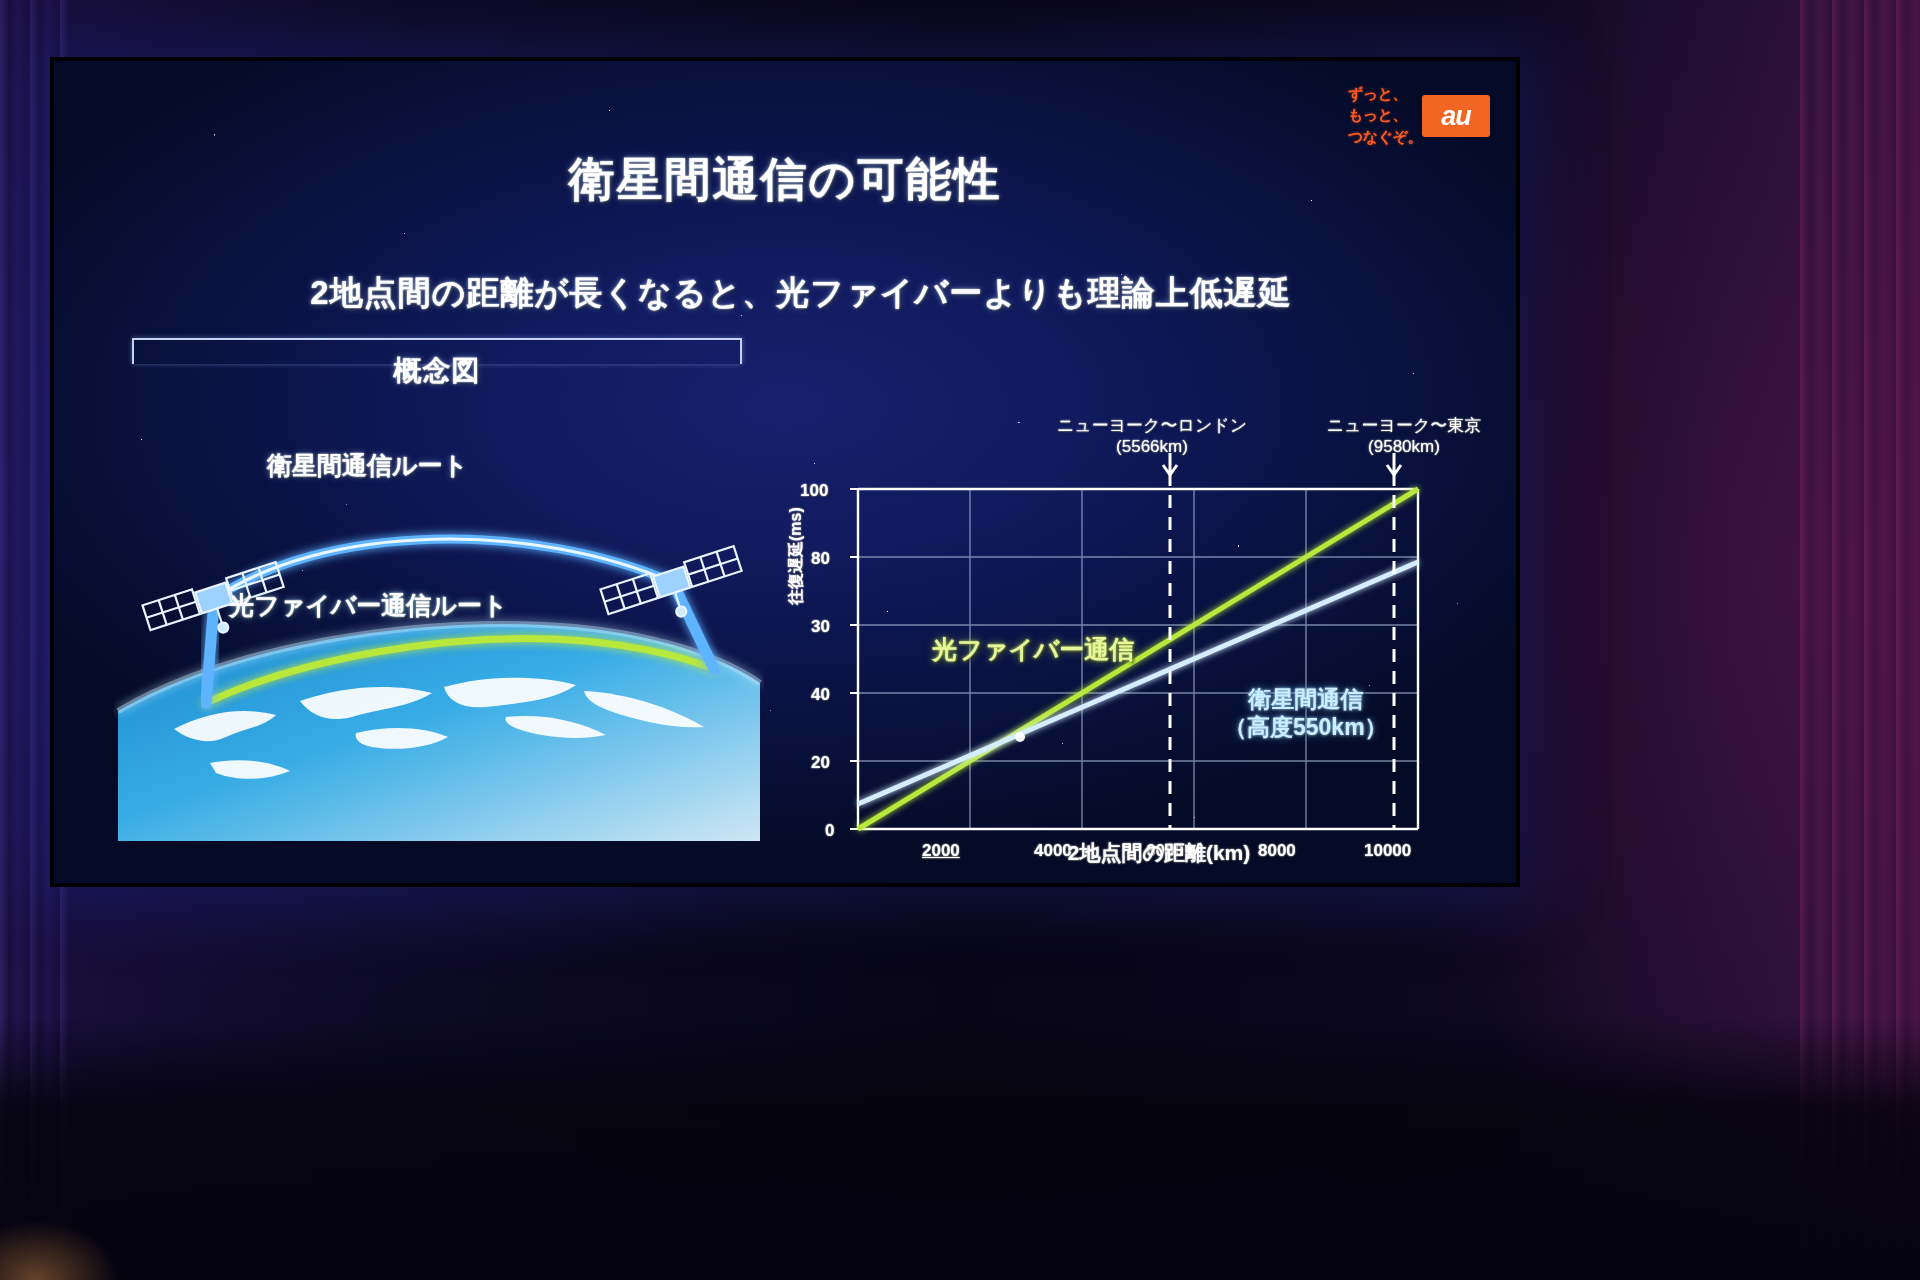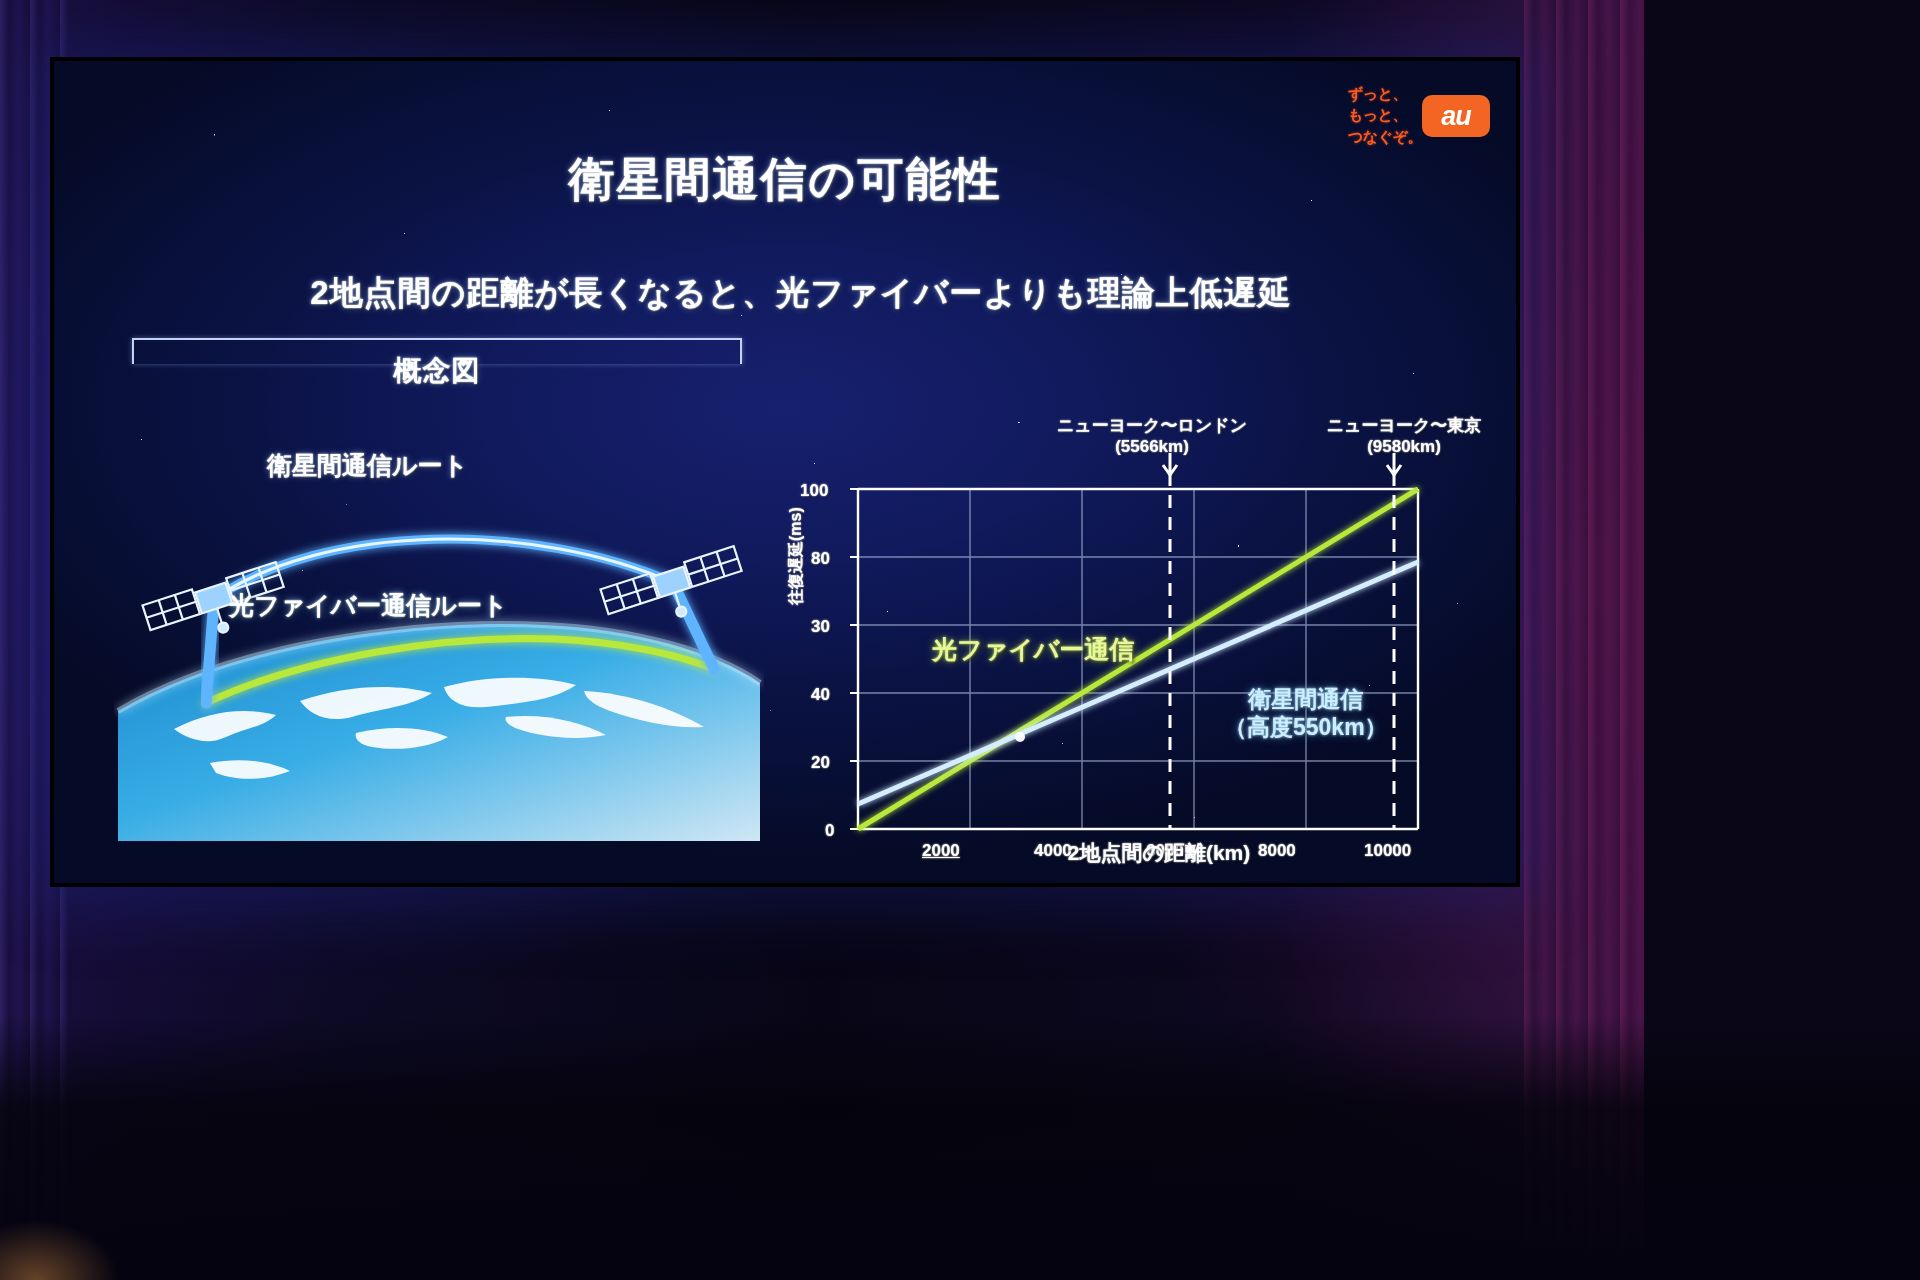--- a/index.html
+++ b/index.html
@@ -5,21 +5,21 @@
   * { box-sizing: border-box; margin: 0; padding: 0; }
   html, body {
     width: 1920px; height: 1280px;
     background: #0a0618;
     font-family: "Liberation Sans", "DejaVu Sans", sans-serif;
     overflow: hidden;
   }
 
   
   #stage {
-    position: relative; width: 1644px; height: 1280px;
+    position: relative; width: 1920px; height: 1280px;
     background:
       radial-gradient(ellipse 900px 700px at 18% 40%, rgba(40,30,120,.55), transparent 70%),
       radial-gradient(ellipse 700px 900px at 95% 45%, rgba(90,20,70,.45), transparent 70%),
       linear-gradient(90deg,#1a1040 0%, #140c34 8%, #0d0a26 20%, #080616 50%, #0d0820 78%, #241038 92%, #3a1040 100%);
   }
   
   #curtain-left, #curtain-right {
     position: absolute; top: 0; height: 1280px; pointer-events: none;
     background-image: repeating-linear-gradient(90deg,
       rgba(120,90,220,.22) 0px, rgba(10,5,30,.05) 9px, rgba(70,40,160,.16) 18px, rgba(8,4,22,.10) 30px);
@@ -93,21 +93,21 @@
       radial-gradient(.8px .8px at 84% 87%, #7da4e8 50%, transparent 52%),
       radial-gradient(.8px .8px at 3% 68%, #9cbdff 50%, transparent 52%);
     opacity:.8;
   }
 
   
   #au-logo { position:absolute; right:26px; top:20px; width:142px; height:100px; }
   #au-zutto { position:absolute; left:0; top:2px; color:#ff5a1f; font-weight:700;
               font-size:15px; line-height:1.42; letter-spacing:-.5px; text-shadow:0 0 3px rgba(255,90,30,.6); }
   #au-badge { position:absolute; right:0; top:14px; width:68px; height:42px; background:#f26522;
-              border-radius:10px; display:flex; align-items:center; justify-content:center; }
+              border-radius:3px; display:flex; align-items:center; justify-content:center; }
   #au-badge span { color:#fff; font-weight:700; font-style:italic; font-size:27px; letter-spacing:-1px; }
 
   
   .wtxt { color:#fff; font-weight:700;
           text-shadow: 0 0 2px #fff, 0 0 6px rgba(160,200,255,.55), 2px 2px 3px rgba(0,0,0,.6); }
   #slide-title { position:absolute; left:0; right:0; top:88px; text-align:center;
                  font-size:46px; letter-spacing:2px; }
   #slide-subtitle { position:absolute; left:0; right:0; top:210px; text-align:center;
                     font-size:33px; letter-spacing:1px;padding-left:32px; }
 
@@ -126,21 +126,21 @@
   
   #diagram { position:absolute; left:60px; top:350px; width:650px; height:440px; }
   #label-sat-route   { position:absolute; left:153px; top:38px; font-size:25px; }
   #label-fiber-route { position:absolute; left:115px; top:178px; font-size:25px;
                        color:#fff; font-weight:700;
                        text-shadow: 0 0 2px #fff, 0 0 7px rgba(150,230,255,.7), 2px 2px 3px rgba(0,0,0,.6); }
 
   
   #chart { position:absolute; left:740px; top:348px; width:690px; height:470px; }
   .ann { position:absolute; text-align:center; font-size:17px; line-height:1.25;
-         color:#fff; font-weight:700; text-shadow:0 0 2px #fff, 1px 1px 2px rgba(0,0,0,.7); }
+         color:#fff; font-weight:400; text-shadow:0 0 2px #fff, 1px 1px 2px rgba(0,0,0,.7); }
   #ann-london { left:248px; top:6px; width:220px; }
   #ann-tokyo  { left:510px; top:6px; width:200px; }
 
   .axis-num { position:absolute; color:#fff; font-weight:700; font-size:17px;
               text-shadow:0 0 2px #fff, 1px 1px 2px rgba(0,0,0,.7); }
   #ylabel { position:absolute; left:-8px; top:196px; transform:rotate(-90deg); transform-origin:left top;
             color:#fff; font-weight:700; font-size:16px; white-space:nowrap;
             text-shadow:0 0 2px #fff, 1px 1px 2px rgba(0,0,0,.7); }
   #xlabel { position:absolute; left:200px; top:430px; width:330px; text-align:center;
             color:#fff; font-weight:700; font-size:21px;

